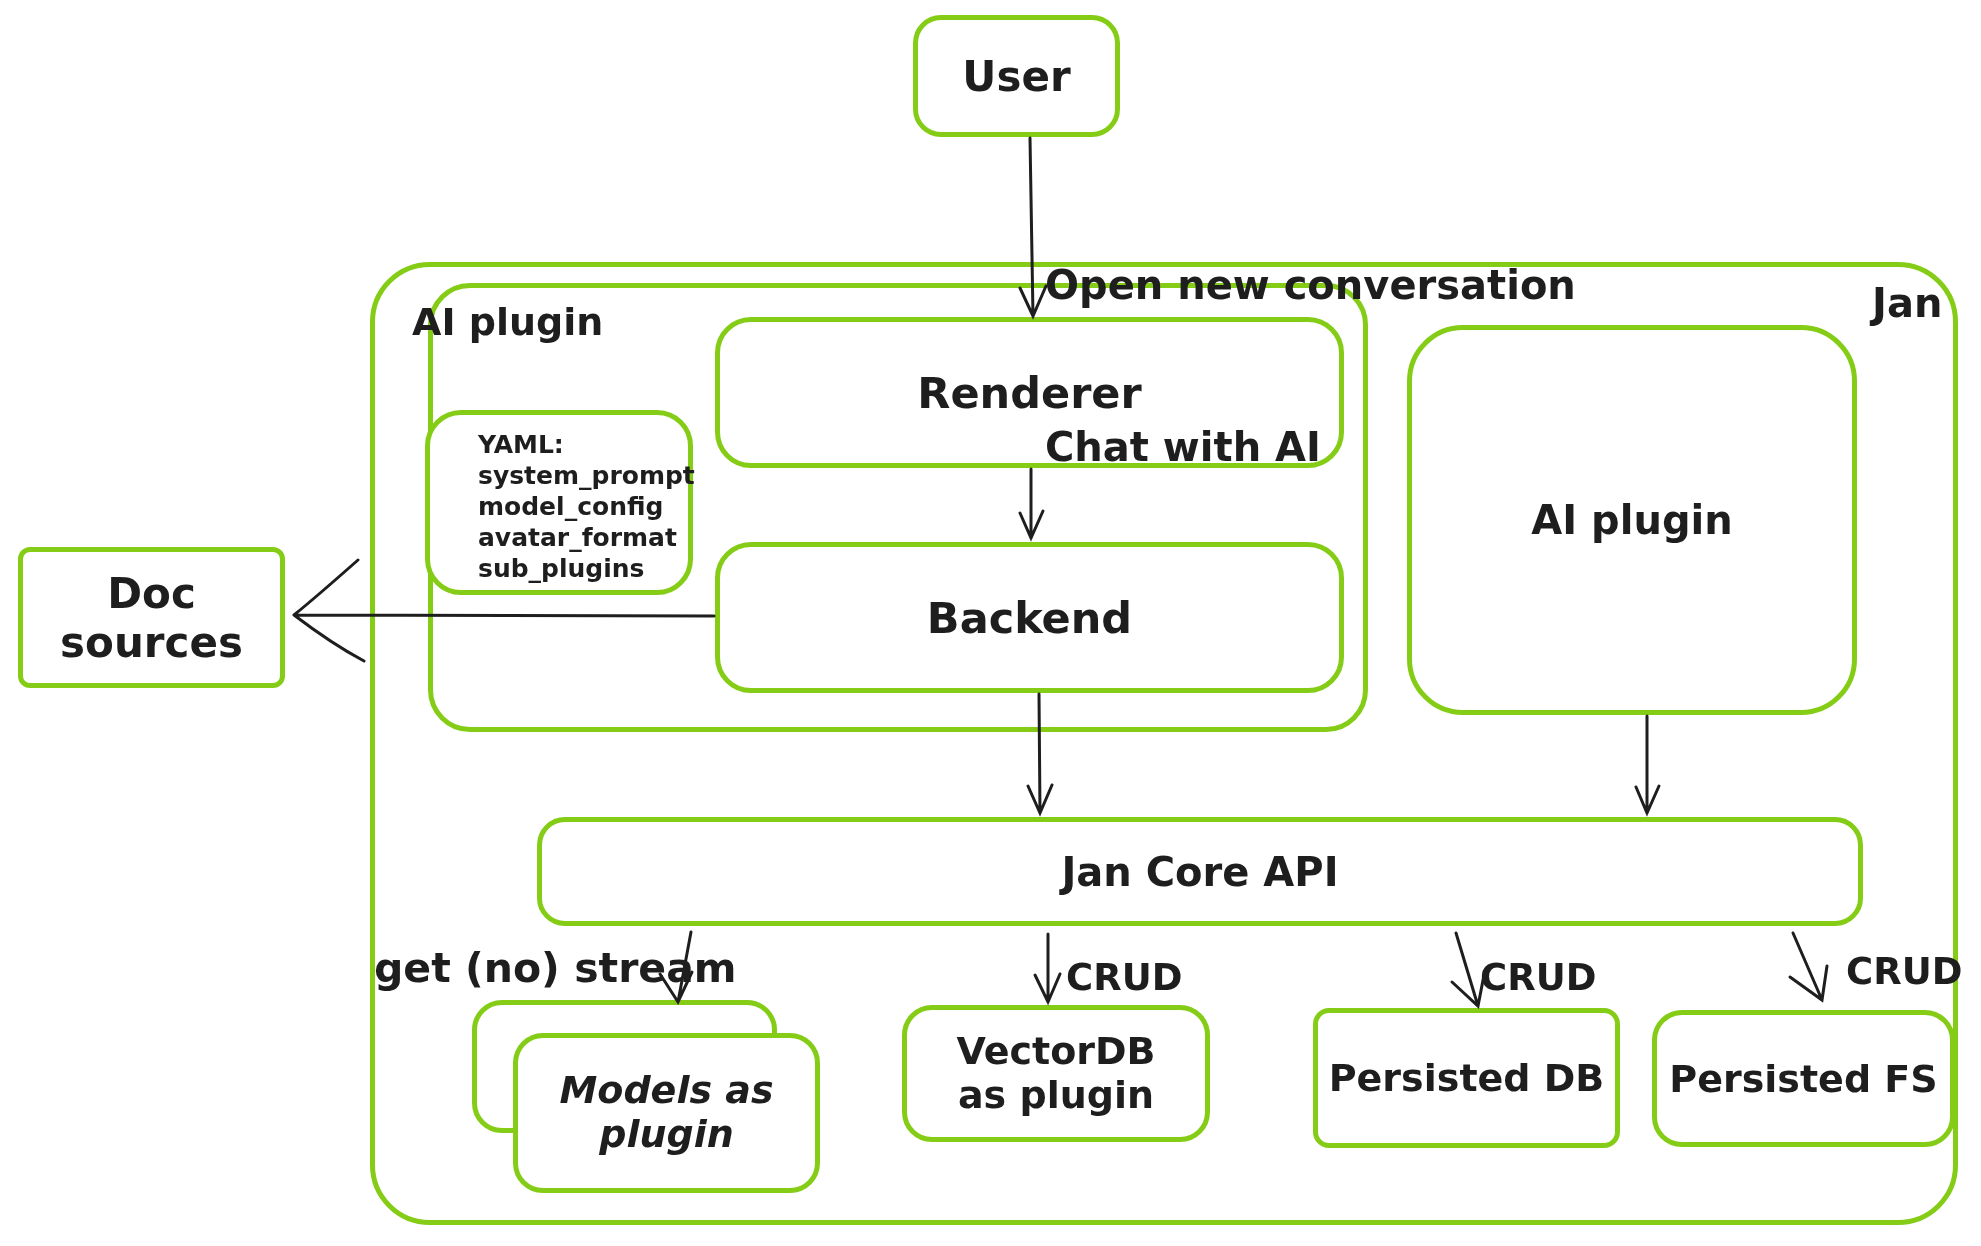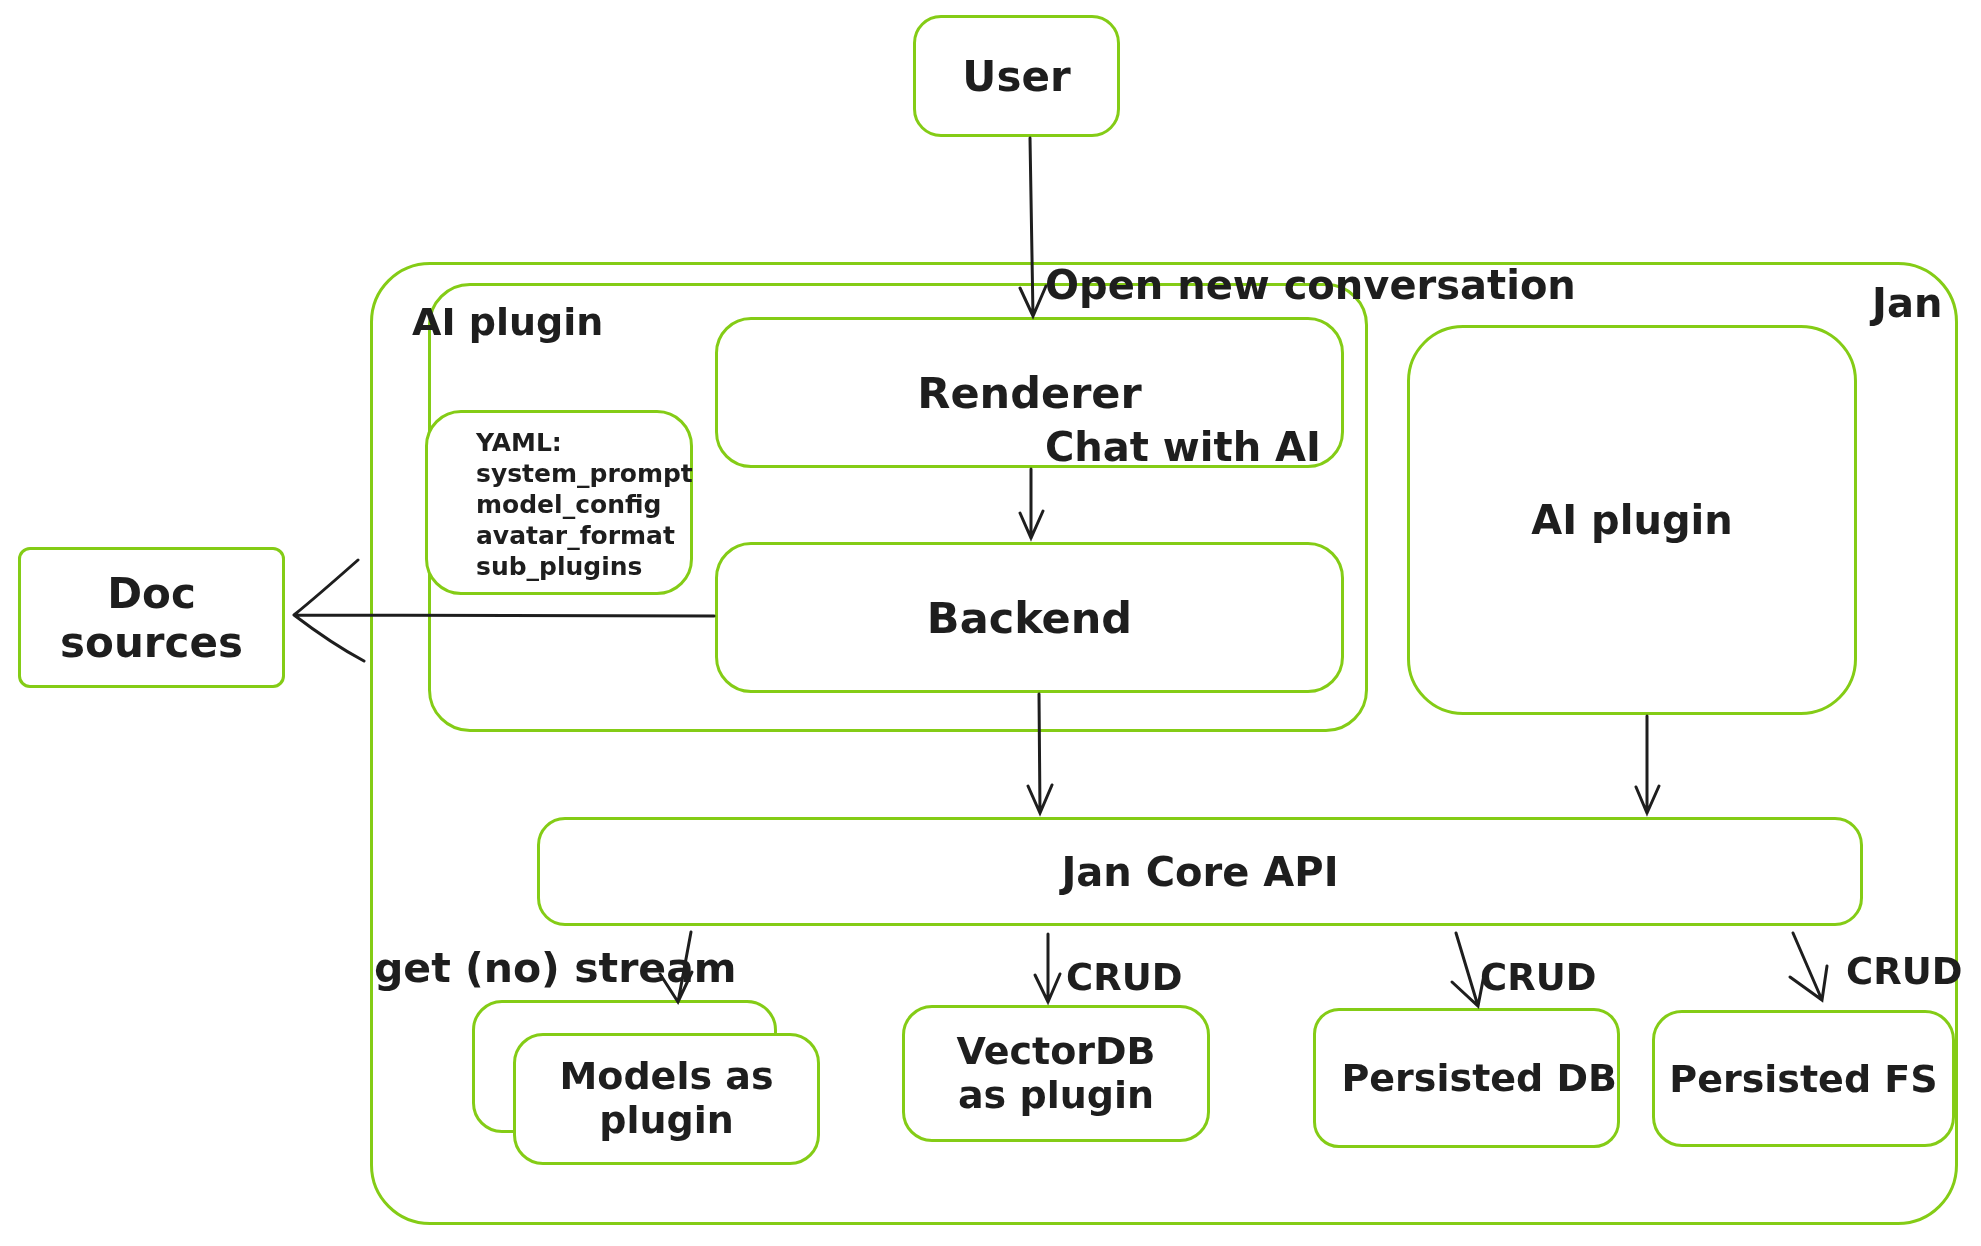--- a/index.html
+++ b/index.html
@@ -1,42 +1,42 @@
 <!DOCTYPE html>
 <html><head>
 <meta charset="utf-8">
 <style>
   html,body{margin:0;padding:0;background:#ffffff;}
   .canvas{
     position:relative;width:1981px;height:1246px;background:#ffffff;overflow:hidden;
     font-family:"DejaVu Sans","Liberation Sans",sans-serif;color:#1e1e1e;
   }
   .box{
-    position:absolute;background:#ffffff;border:3px solid #84cc16;
+    position:absolute;background:#ffffff;border:5px solid #84cc16;
     display:flex;align-items:center;justify-content:center;text-align:center;
     box-sizing:border-box;
   }
   .label{position:absolute;white-space:pre;color:#1e1e1e;}
   
   .user-box{left:913px;top:15px;width:207px;height:122px;border-radius:28px;font-size:42px;font-weight:600;}
   .jan-container{left:370px;top:262px;width:1588px;height:963px;border-radius:60px;background:#ffffff;}
   .jan-title{left:1872px;top:280px;font-size:40px;font-weight:600;}
   .ai-plugin-container{left:428px;top:283px;width:940px;height:449px;border-radius:42px;}
   .ai-plugin-container-label{left:412px;top:300px;font-size:38px;font-weight:600;}
   .yaml-box{left:425px;top:410px;width:268px;height:185px;border-radius:36px;align-items:flex-start;justify-content:flex-start;}
   .yaml-inner{padding:14px 0 0 24px;text-align:left;font-size:25px;line-height:31px;font-weight:600;margin-left:24px;}
   .renderer-box{left:715px;top:317px;width:629px;height:151px;border-radius:36px;font-size:43px;font-weight:600;}
   .backend-box{left:715px;top:542px;width:629px;height:151px;border-radius:36px;font-size:43px;font-weight:600;}
   .ai-plugin-box{left:1407px;top:325px;width:450px;height:390px;border-radius:56px;font-size:40px;font-weight:600;}
   .doc-sources-box{left:18px;top:547px;width:267px;height:141px;border-radius:12px;font-size:42px;font-weight:600;}
   .jan-core-api-bar{left:537px;top:817px;width:1326px;height:109px;border-radius:28px;font-size:40px;font-weight:600;}
   .models-back-box{left:472px;top:1000px;width:305px;height:133px;border-radius:30px;}
-  .models-front-box{left:513px;top:1033px;width:307px;height:132px;border-radius:30px;font-size:38px;font-weight:600;line-height:1.15;}
+  .models-front-box{left:513px;top:1033px;width:307px;height:160px;border-radius:30px;font-size:38px;font-weight:600;line-height:1.15;font-style:italic;}
   .vectordb-box{left:902px;top:1005px;width:308px;height:137px;border-radius:30px;font-size:38px;font-weight:600;line-height:1.15;}
-  .persisted-db-box{left:1313px;top:1008px;width:307px;height:140px;border-radius:26px;font-size:38px;font-weight:600;justify-content:flex-end;}
+  .persisted-db-box{left:1313px;top:1008px;width:307px;height:140px;border-radius:16px;font-size:38px;font-weight:600;}
   .persisted-fs-box{left:1652px;top:1010px;width:303px;height:137px;border-radius:30px;font-size:38px;font-weight:600;}
   
   .edge-label-open{left:1045px;top:150px;font-size:40px;font-weight:600;line-height:54px;z-index:6;}
   .edge-label-stream{left:374px;top:944px;font-size:41px;font-weight:600;z-index:6;}
   .edge-label-crud-1{left:1066px;top:956px;font-size:37px;font-weight:600;z-index:6;}
   .edge-label-crud-2{left:1480px;top:956px;font-size:37px;font-weight:600;z-index:6;}
   .edge-label-crud-3{left:1846px;top:950px;font-size:37px;font-weight:600;z-index:6;}
   .arrow-layer{position:absolute;left:0;top:0;width:1981px;height:1246px;z-index:5;pointer-events:none;}
   .arrow-layer path{fill:none;stroke:#1e1e1e;stroke-width:3;stroke-linecap:round;}
 </style>

